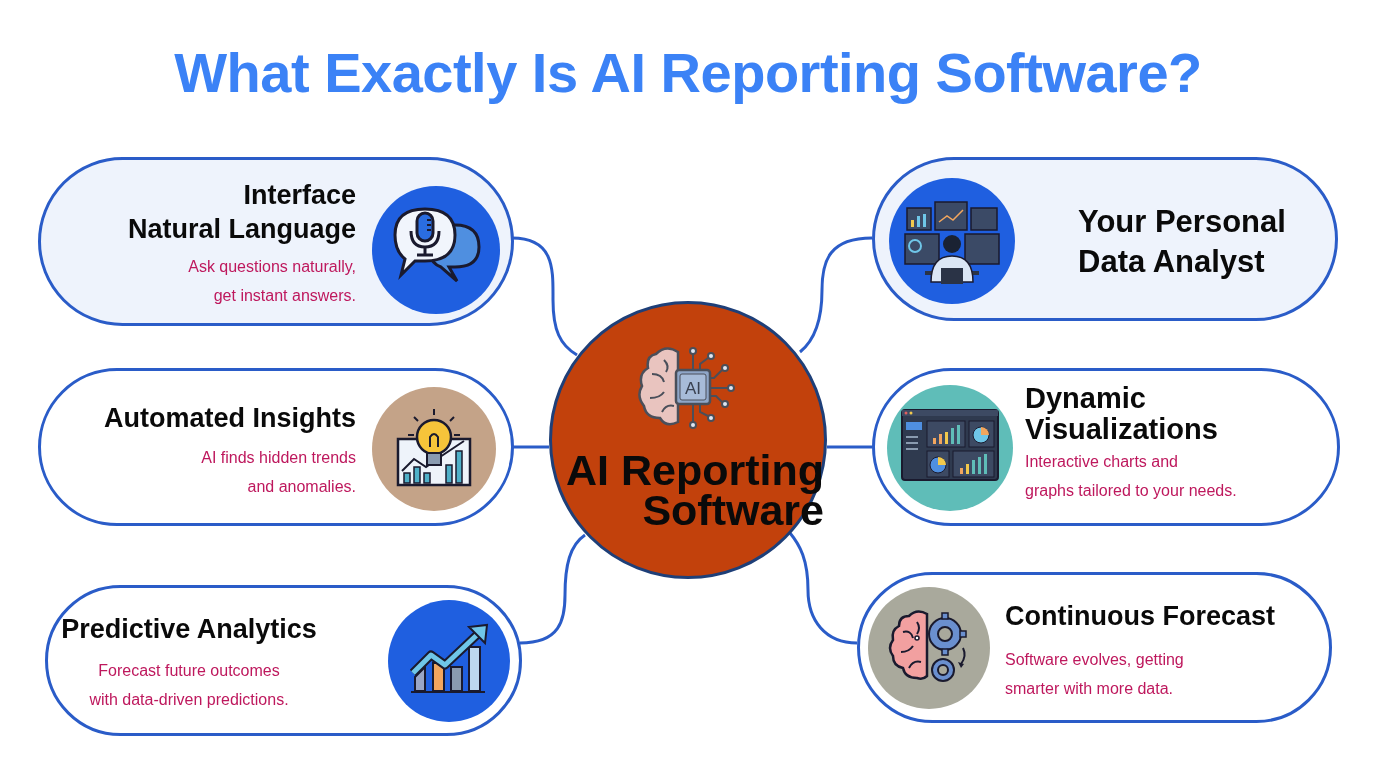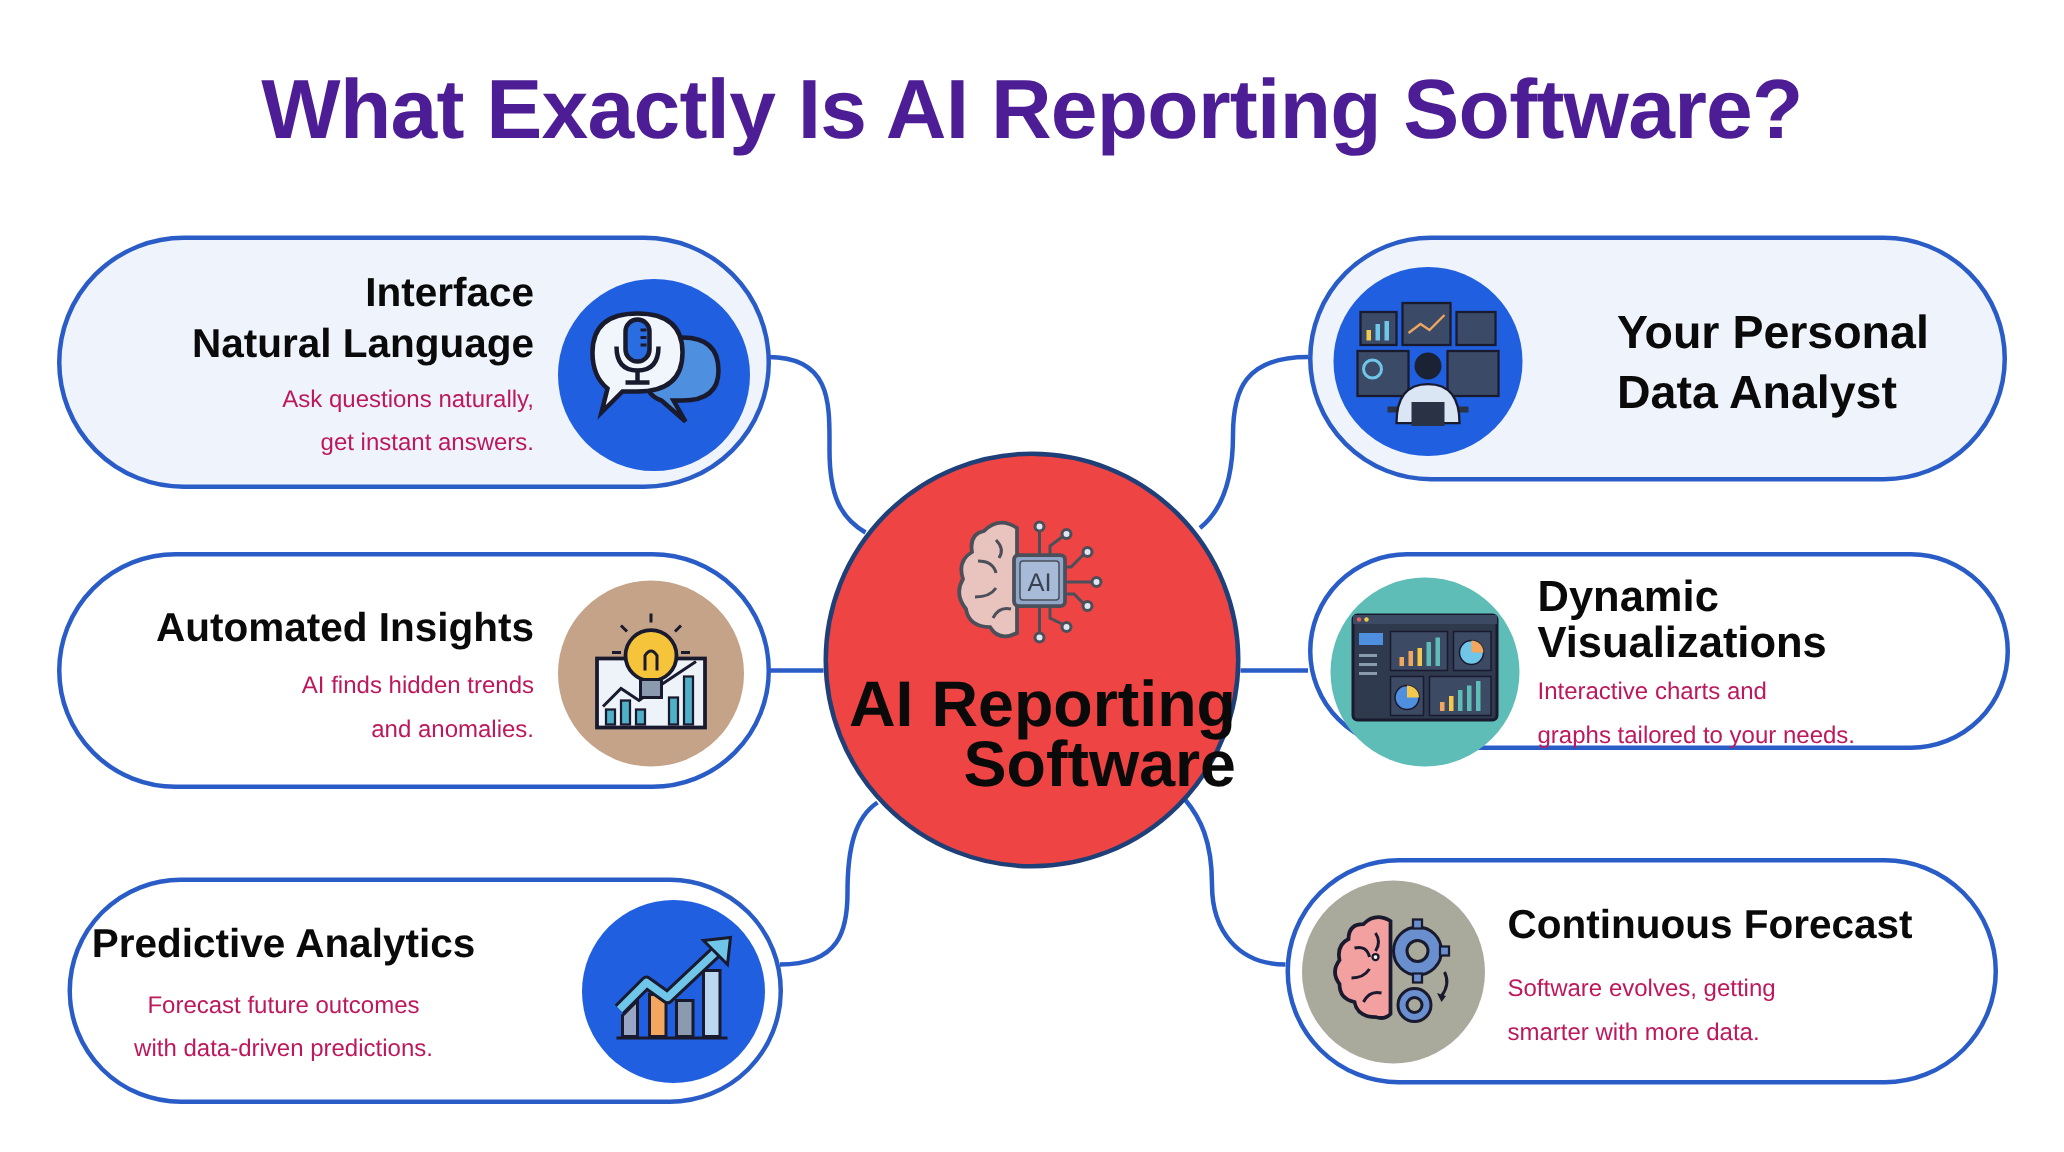--- a/index.html
+++ b/index.html
@@ -4,42 +4,42 @@
   <style>
     html, body { margin: 0; padding: 0; }
     body {
       width: 1376px; height: 768px; position: relative; overflow: hidden;
       background: #ffffff;
       font-family: "Liberation Sans", "DejaVu Sans", sans-serif;
       color: #0a0a0a;
     }
     .title {
       position: absolute; left: 0; top: 40px; width: 1376px; text-align: center;
-      font-size: 56px; font-weight: 700; letter-spacing: -0.5px; color: #4c1d95;
+      font-size: 56px; font-weight: 700; letter-spacing: -0.5px; color: #3b82f6;
     }
     svg.connectors { position: absolute; left: 0; top: 0; }
     .pill {
       position: absolute; box-sizing: border-box;
       border: 3px solid #2a5cc8; border-radius: 90px;
       background: #ffffff;
     }
     .pill.tinted { background: #eef3fc; }
     .pill .text { position: absolute; }
     .pill.left .text { text-align: right; }
     .pill.right .text { text-align: left; }
     .heading { font-size: 27px; font-weight: 700; line-height: 34px; color: #0a0a0a; }
     .desc { font-size: 16px; line-height: 29px; color: #be185d; }
     .icon-circle {
       position: absolute; border-radius: 50%; overflow: hidden;
       display: flex; align-items: center; justify-content: center;
     }
     .hub {
       position: absolute; left: 549px; top: 301px; width: 278px; height: 278px;
       border-radius: 50%; box-sizing: border-box;
-      border: 3px solid #1e3f78; background: #ef4444;
+      border: 3px solid #1e3f78; background: #c2410c;
     }
     .hub-label {
       position: absolute; left: 0; top: 146px; width: 100%; text-align: right;
       font-size: 43px; font-weight: 700; line-height: 40px; color: #0a0a0a;
     }
     .hub-icon { position: absolute; left: 86px; top: 38px; }
   </style>
 </head>
 <body>
 
@@ -145,21 +145,21 @@
       <path d="M34,96 q0,-26 21,-26 q21,0 21,26z" fill="#dbe6f5" stroke="#1a1a2e" stroke-width="1.5"></path>
       <rect x="44" y="82" width="22" height="16" fill="#2a3346"></rect>
     </svg>
   </div>
   <div class="text" style="left:157px; top:42px; width:300px;margin-left:46px;">
     <div class="heading" style="font-size:31px; line-height:40px;">Your Personal</div>
     <div class="heading" style="font-size:31px; line-height:40px;">Data Analyst</div>
   </div>
 </div>
 
-<div class="pill right" style="left:872px; top:368px; width:468px; height:132px;text-decoration:underline;">
+<div class="pill right" style="left:872px; top:368px; width:468px; height:158px;text-decoration:underline;">
   <div class="icon-circle" style="left:12px; top:14px; width:126px; height:126px; background:#5fbdb8;">
     <svg width="100" height="80" viewBox="0 0 100 80">
       <rect x="2" y="2" width="96" height="70" rx="3" fill="#2f3a4f" stroke="#1a1a2e" stroke-width="2"></rect>
       <rect x="2" y="2" width="96" height="6" fill="#3d4a63"></rect>
       <circle cx="6" cy="5" r="1.5" fill="#e06060"></circle>
         <circle cx="11" cy="5" r="1.5" fill="#f2c94c"></circle>
       <rect x="6" y="14" width="16" height="8" fill="#4f8fe0"></rect>
       <rect x="6" y="28" width="12" height="2" fill="#8a9bb0"></rect>
         <rect x="6" y="34" width="12" height="2" fill="#8a9bb0"></rect>
         <rect x="6" y="40" width="12" height="2" fill="#8a9bb0"></rect>

